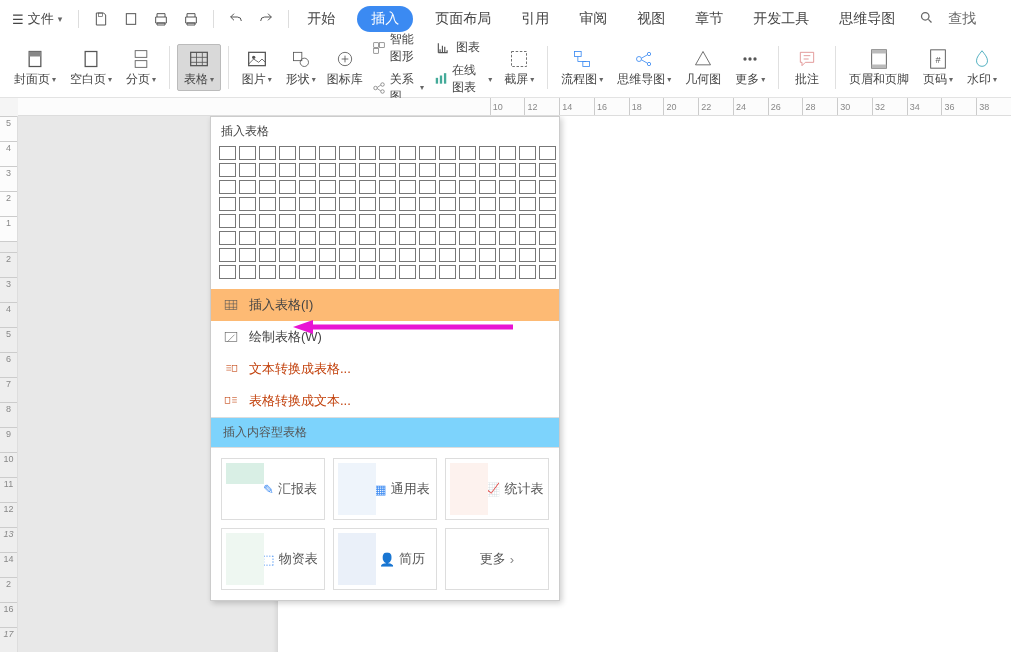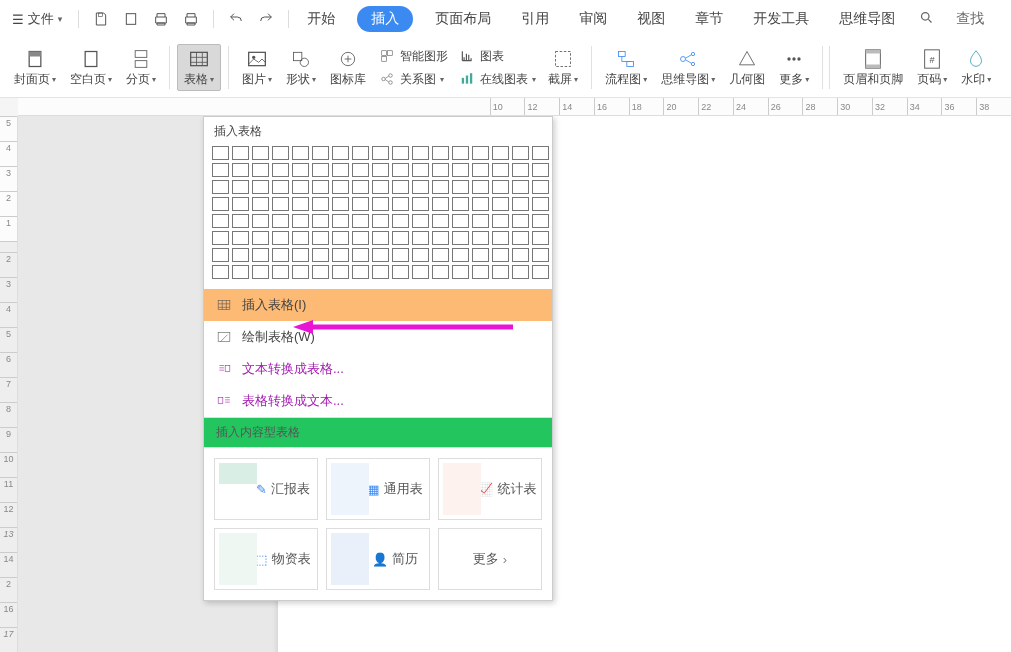--- a/index.html
+++ b/index.html
@@ -7,21 +7,21 @@
   
   .qat{height:38px;display:flex;align-items:center;gap:6px;padding:0 6px;font-size:13px;color:#444;}
   .qat .file-btn{display:flex;align-items:center;gap:4px;padding:2px 6px;cursor:pointer;}
   .qat .file-btn .caret{font-size:9px;color:#666;}
   .qat .sep{width:1px;height:18px;background:#ddd;margin:0 4px;}
   .qat .icon-btn{width:24px;height:24px;display:flex;align-items:center;justify-content:center;color:#555;cursor:pointer;}
   .qat .icon-btn svg{width:16px;height:16px;}
   .ribbon-tabs{display:flex;align-items:center;gap:14px;font-size:14px;color:#444;}
   .ribbon-tabs .tab{padding:4px 8px;cursor:pointer;}
   .ribbon-tabs .tab.active{background:#3b8af2;color:#fff;border-radius:14px;padding:4px 14px;}
-  .search-box{display:flex;align-items:center;gap:22px;color:#666;font-size:14px;padding:4px 10px;}
+  .search-box{display:flex;align-items:center;gap:14px;color:#666;font-size:14px;padding:4px 10px;}
   
   
   .ribbon{height:60px;border-bottom:1px solid #e3e3e3;display:flex;align-items:stretch;padding:2px 4px;}
   .group{display:flex;align-items:center;gap:2px;padding:0 4px;}
   .rsep{width:1px;background:#e0e0e0;margin:6px 3px;}
   .btn-v{display:flex;flex-direction:column;align-items:center;justify-content:center;min-width:42px;padding:2px 6px;font-size:12px;color:#444;cursor:pointer;}
   .btn-v .ico{height:24px;display:flex;align-items:center;justify-content:center;}
   .btn-v .lbl{display:flex;align-items:center;gap:2px;white-space:nowrap;}
   .btn-v .lbl .caret{font-size:8px;color:#666;}
   .btn-v.active{background:#d9d9d9;border:1px solid #bbb;border-radius:2px;}
@@ -34,30 +34,30 @@
   .workspace{position:relative;height:554px;display:flex;background:#f5f5f5;}
   .hruler{position:absolute;left:18px;right:0;top:0;height:18px;background:#fcfcfc;border-bottom:1px solid #ddd;display:flex;align-items:center;font-size:9px;color:#888;overflow:hidden;}
   .hruler .unit{width:38px;text-align:left;padding-left:2px;border-left:1px solid #ccc;height:100%;display:flex;align-items:center;}
   .vruler{position:absolute;left:0;top:18px;bottom:0;width:18px;background:#fcfcfc;border-right:1px solid #ddd;display:flex;flex-direction:column;font-size:9px;color:#888;overflow:hidden;}
   .vruler .unit{height:38px;border-top:1px solid #ccc;display:flex;justify-content:center;align-items:flex-start;padding-top:1px;}
   .vruler .unit.page2{background:#eee;}
   .canvas{position:absolute;left:18px;top:18px;right:0;bottom:0;background:#e8e8e8;overflow:hidden;}
   .page{position:absolute;left:260px;top:-60px;width:740px;height:700px;background:#fff;box-shadow:0 0 6px rgba(0,0,0,.15);}
   
   
-  .dropdown{position:absolute;left:185px;top:0;width:350px;background:#fff;border:1px solid #ccc;box-shadow:2px 2px 6px rgba(0,0,0,.2);z-index:50;}
+  .dropdown{position:absolute;left:192px;top:0;width:350px;background:#fff;border:1px solid #ccc;box-shadow:2px 2px 6px rgba(0,0,0,.2);z-index:50;}
   .dropdown .hdr{font-size:12px;color:#444;padding:6px 10px;}
   .grid-area{padding:0 8px 10px 8px;}
   .cell-grid{display:grid;grid-template-columns:repeat(17,1fr);gap:3px;}
   .cell-grid .c{width:17px;height:14px;border:1px solid #777;background:#fff;}
   .menu-item{display:flex;align-items:center;gap:10px;padding:7px 12px;font-size:13px;color:#444;cursor:pointer;position:relative;}
   .menu-item.hl{background:#fdba74;}
-  .menu-item.disabled{color:#a21caf;cursor:default;}
+  .menu-item.disabled{color:#c2410c;cursor:default;}
   .menu-item .ico{width:16px;display:flex;justify-content:center;}
-  .section-hdr{background:#22c55e;font-size:12px;color:#555;padding:6px 12px;border-top:1px solid #ddd;border-bottom:1px solid #ddd;}
+  .section-hdr{background:#7dd3fc;font-size:12px;color:#555;padding:6px 12px;border-top:1px solid #ddd;border-bottom:1px solid #ddd;}
   .template-grid{display:grid;grid-template-columns:repeat(3,1fr);gap:8px;padding:10px;}
   .tpl{border:1px solid #ddd;height:62px;display:flex;align-items:center;justify-content:center;gap:6px;font-size:13px;color:#555;position:relative;cursor:pointer;}
   .tpl .thumb{position:absolute;left:4px;top:4px;bottom:4px;width:38px;background:#f4f9f6;}
   .tpl.t1 .thumb{background:linear-gradient(#d9efe5 40%,#fff 40%);}
   .tpl.t2 .thumb{background:#eef4fb;}
   .tpl.t3 .thumb{background:#fdf2ee;}
   .tpl.t4 .thumb{background:#eef7f1;}
   .tpl.t5 .thumb{background:#eaf0f9;}
   .tpl .content{margin-left:34px;display:flex;align-items:center;gap:4px;}
   .tpl.more .content{margin-left:0;}
@@ -330,20 +330,33 @@
             <circle cx="18" cy="12" r="2" fill="#555"></circle>
           </svg>
         </div>
       <div class="lbl">
           <span>更多</span>
           <span class="caret">▾</span>
         </div>
     </div>
   </div>
   <div class="rsep"></div>
+  <div class="group">
+    <div class="btn-v">
+      <div class="ico">
+          <svg width="22" height="20" viewBox="0 0 24 24">
+            <path d="M4 4h16v12H10l-4 4v-4H4z" fill="none" stroke="#d88"></path>
+            <path d="M8 8h8M8 12h6" stroke="#d88"></path>
+          </svg>
+        </div>
+      <div class="lbl">
+          <span>批注</span>
+        </div>
+    </div>
+  </div>
   <div class="rsep"></div>
   <div class="group">
     <div class="btn-v">
       <div class="ico">
           <svg width="22" height="22" viewBox="0 0 24 24">
             <rect x="4" y="2" width="16" height="20" fill="none" stroke="#555"></rect>
             <rect x="4" y="2" width="16" height="4" fill="#bbb"></rect>
             <rect x="4" y="18" width="16" height="4" fill="#bbb"></rect>
           </svg>
         </div>

